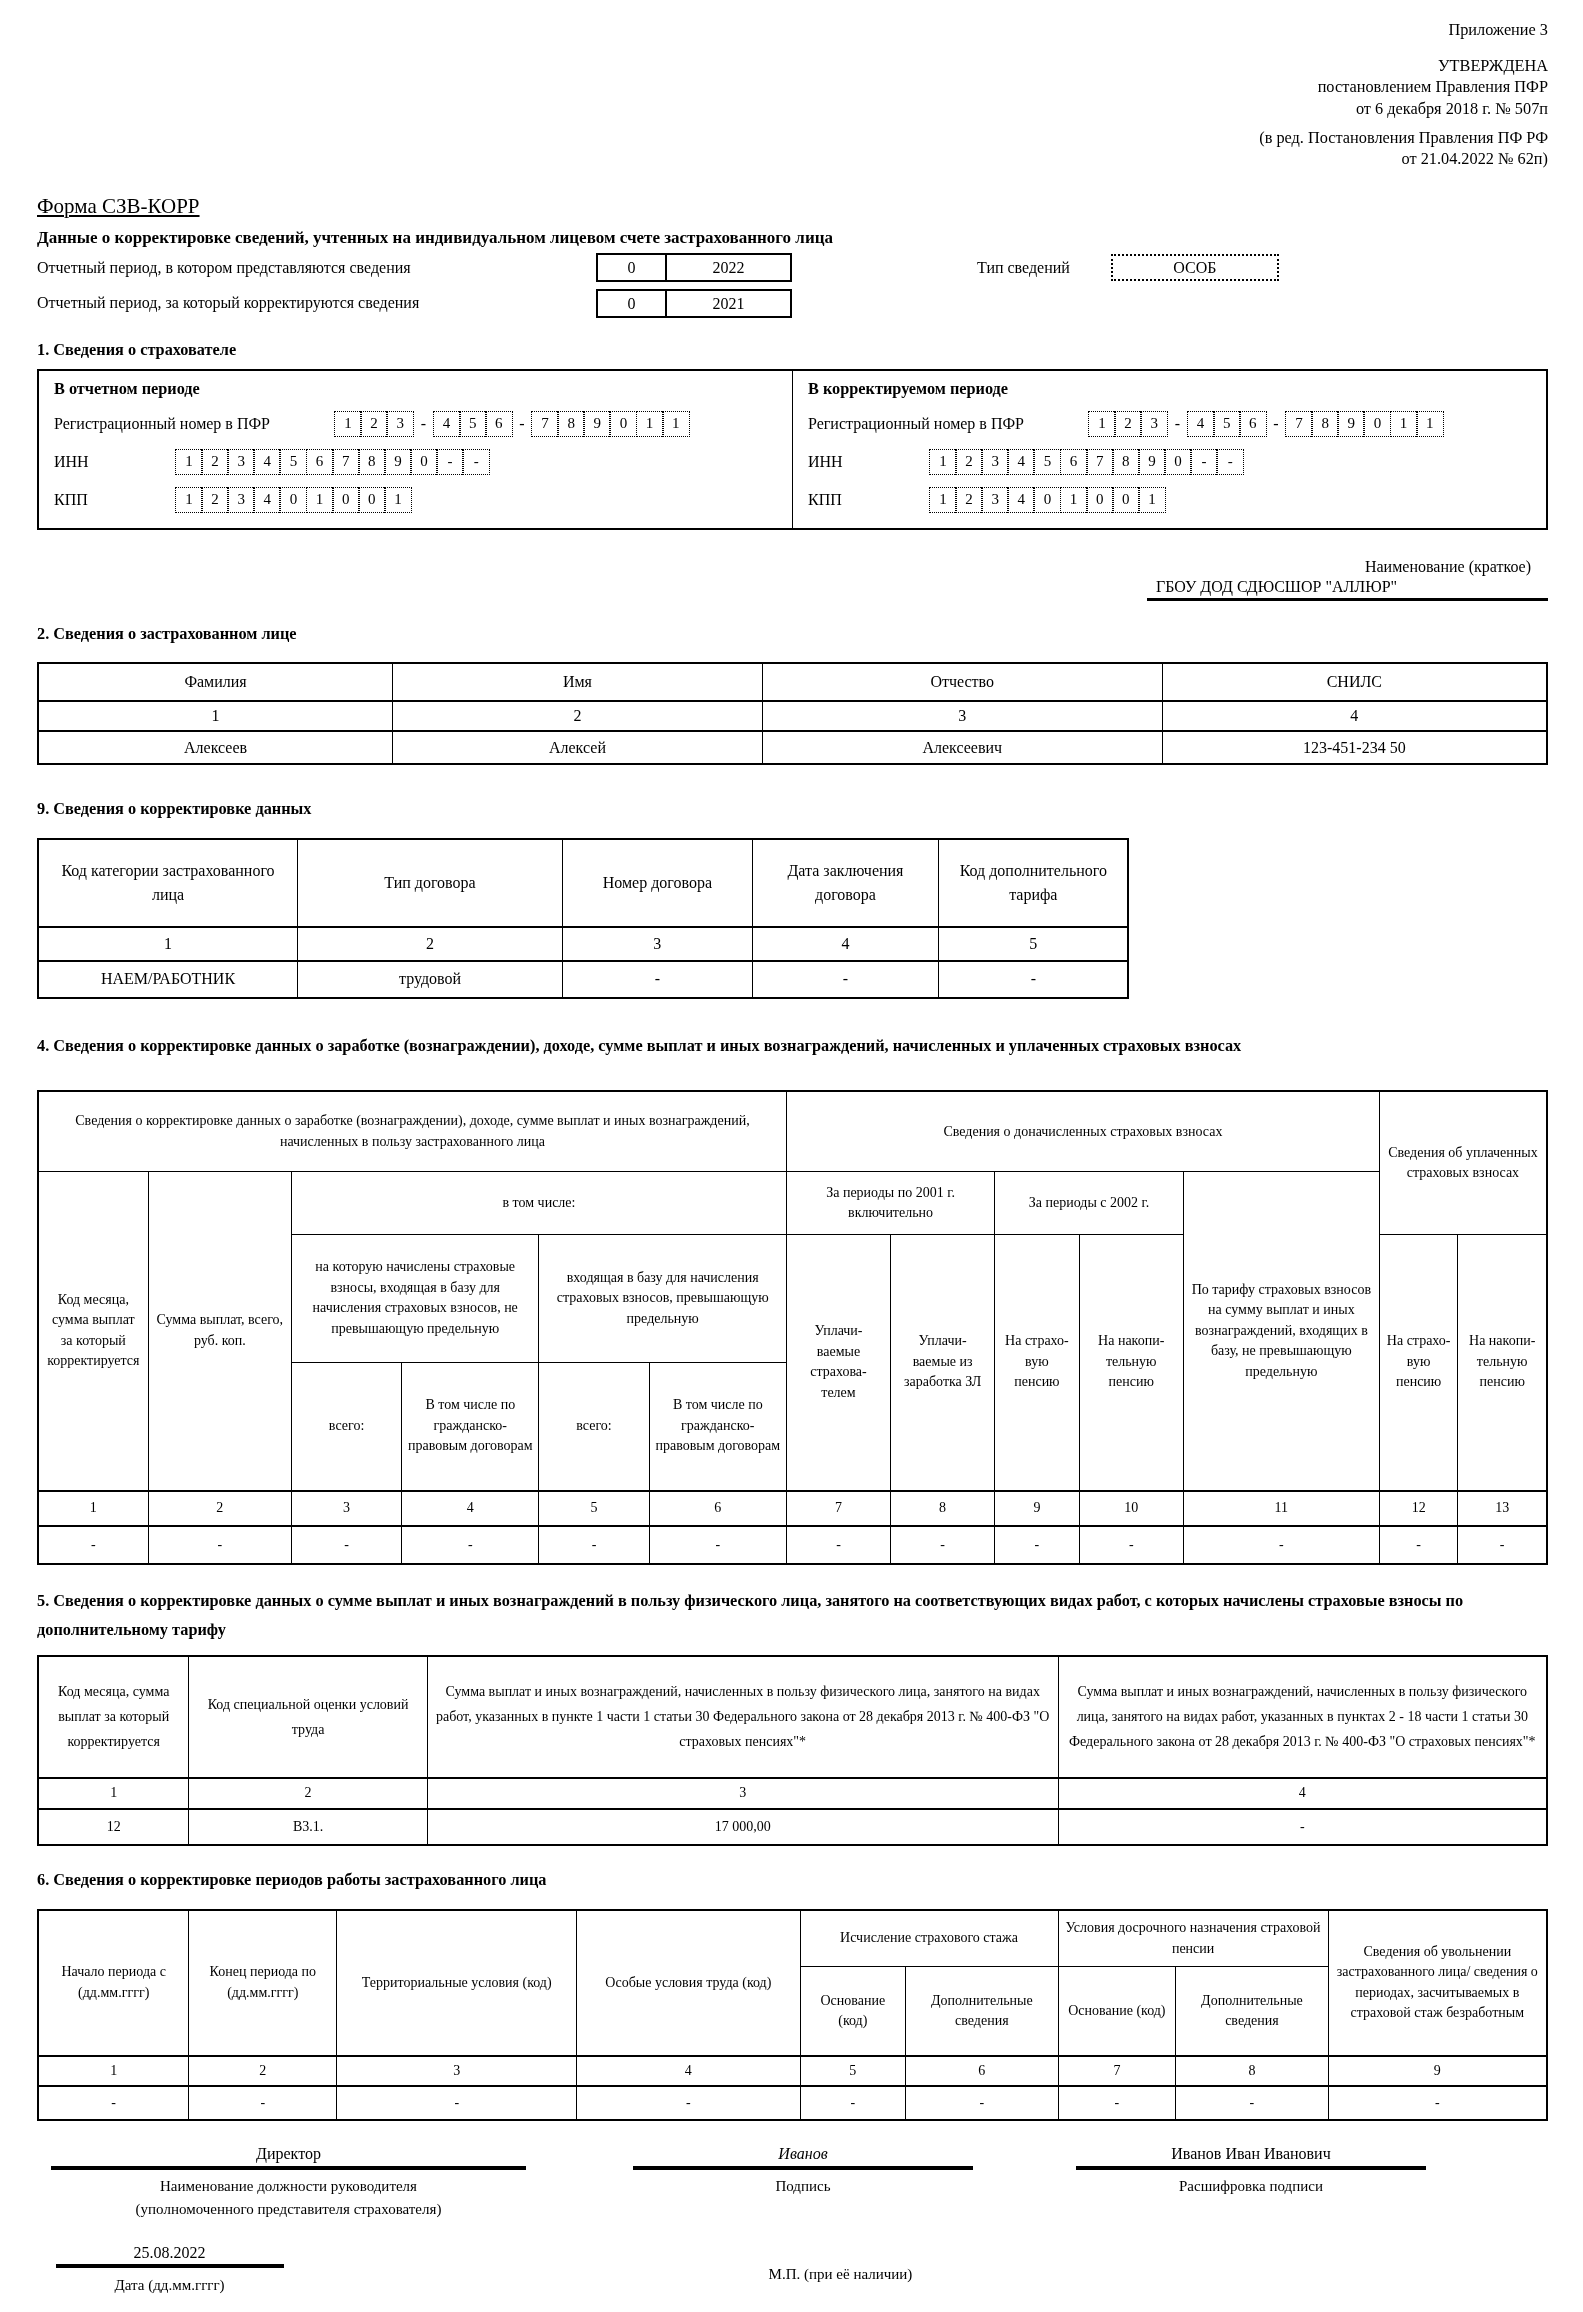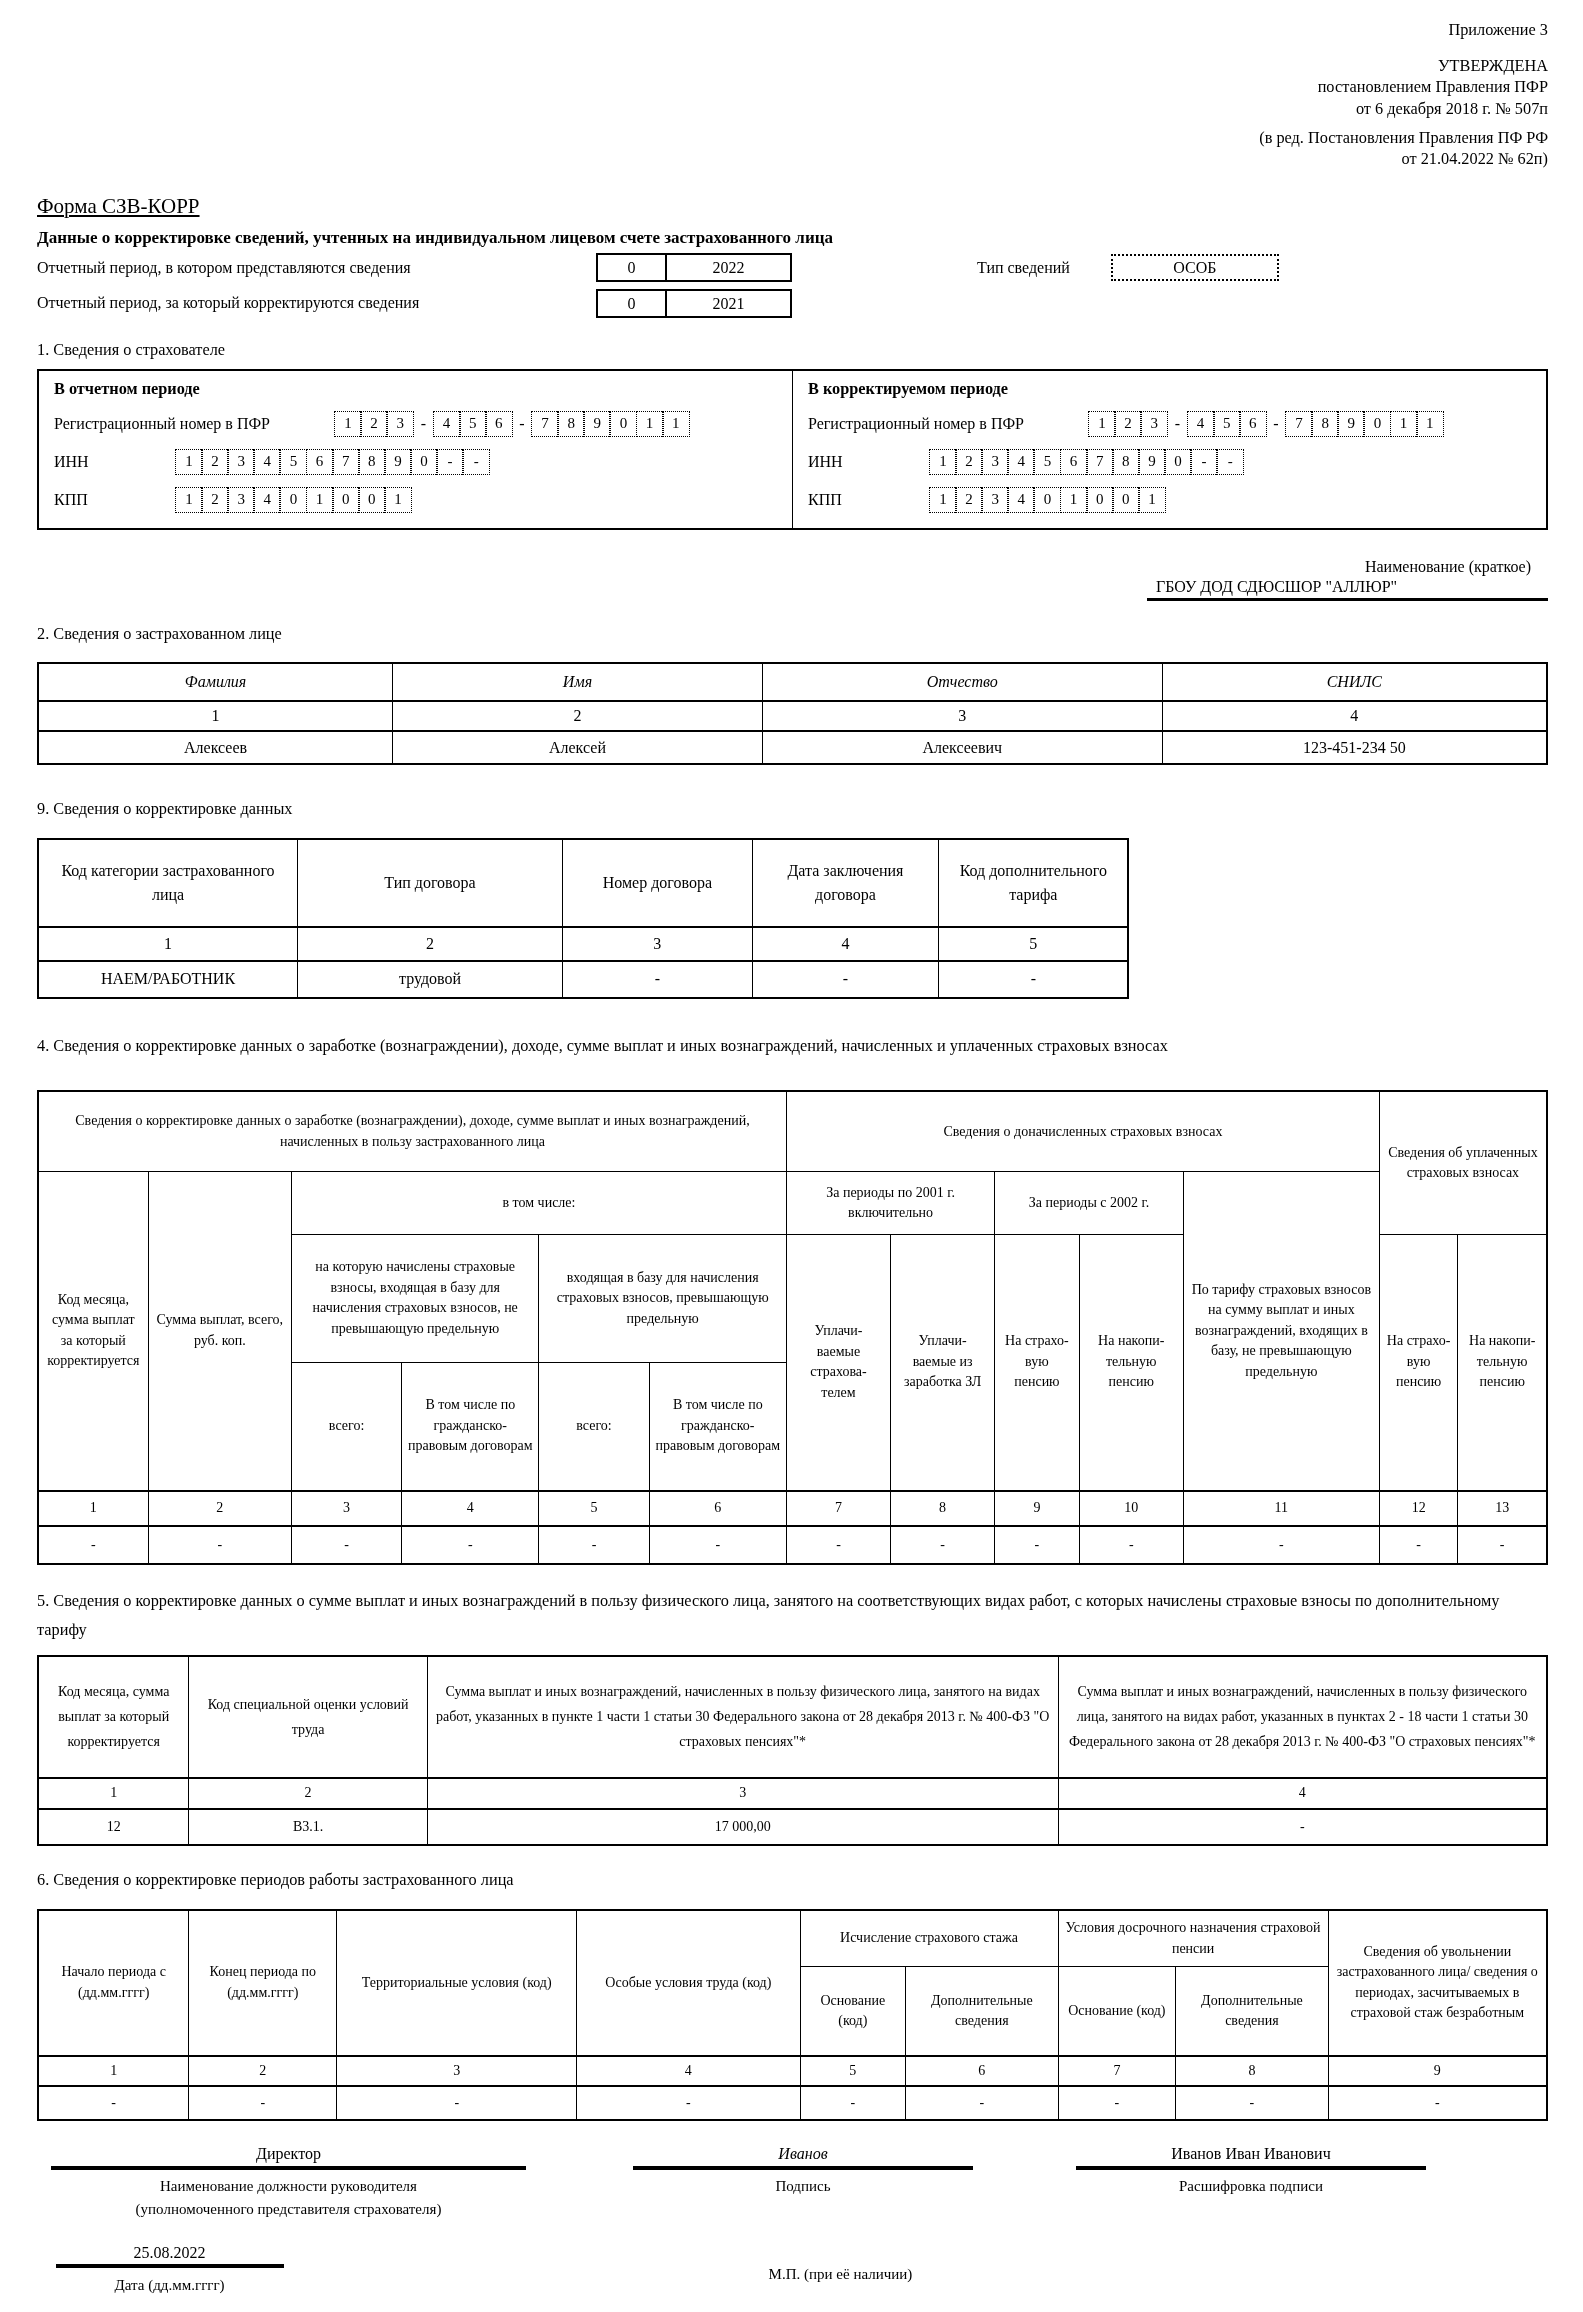--- a/index.html
+++ b/index.html
@@ -18,21 +18,21 @@
   
   .prow{display:flex;align-items:center;height:32px;margin-top:3.7px;}
   .prow:first-of-type{margin-top:18.6px;}
   .plabel{flex:0 0 559px;}
   .pbox{display:inline-flex;border:2.8px solid #000;height:25px;line-height:25px;}
   .pc1{width:67px;text-align:center;}
   .pc2{width:123px;border-left:2.8px solid #000;text-align:center;}
   .tslabel{margin-left:185px;}
   .tsbox{margin-left:41px;width:164px;border:2.8px dotted #000;height:23px;line-height:23px;text-align:center;}
 
-  .sec-title{font-weight:normal;font-size:16.3px;}
+  .sec-title{font-weight:bold;font-size:16.3px;}
   .st1{margin-top:20.5px;}
 
   
   .s1box{margin-top:9.3px;border:2.8px solid #000;display:flex;}
   .s1half{width:50%;padding:7.5px 11.2px 15px 15px;}
   .s1half.rgt{border-left:1.9px solid #000;}
   .s1head{font-weight:bold;font-size:16.3px;}
   .s1row{display:flex;align-items:center;margin-top:12px;}
   .s1lab.reg{flex:0 0 280px;}
   .s1lab.small{flex:0 0 121px;}
@@ -47,21 +47,21 @@
   .name-lab{margin-right:17px;padding-bottom:2.8px;}
   .name-val{width:392px;border-bottom:3.7px solid #000;padding:0 0 1.9px 9.3px;}
 
   
   table.t{border-collapse:collapse;table-layout:fixed;width:100%;border:2.8px solid #000;}
   table.t th,table.t td{border:1.9px solid #000;text-align:center;vertical-align:middle;
         font-weight:normal;padding:1.9px 5.6px;}
   tr.nums td{border-top:2.8px solid #000;border-bottom:2.8px solid #000;}
   .mt{margin-top:18.6px;}
 
-  .t2 tr.hh th{height:32px;font-style:italic;}
+  .t2 tr.hh th{height:32px;}
   .t2 tr.nums td{height:24px;}
   .t2 tr.vals td{height:28px;}
 
   .t3wrap{width:72.3%;}
   .t3 tr.hh th{height:82px;font-size:16px;line-height:24px;}
   .t3 tr.nums td{height:28px;}
   .t3 tr.vals td{height:32px;}
 
   .st4{margin-top:37px;}
   .t4{font-size:14px;}

